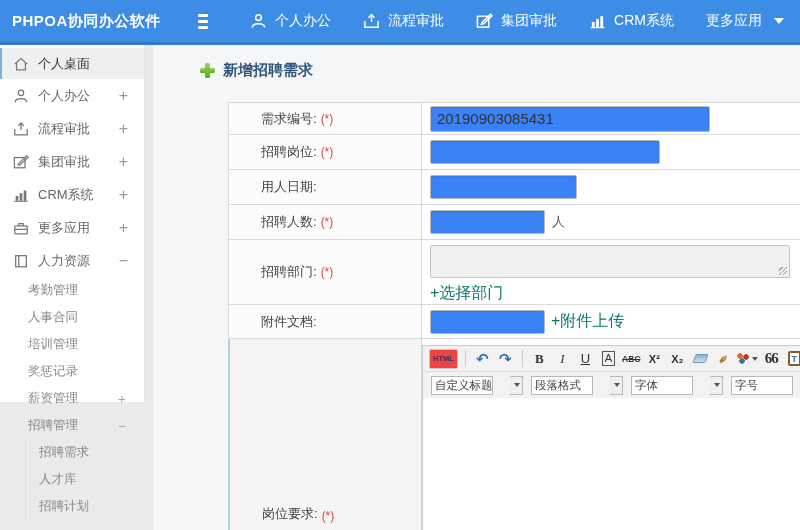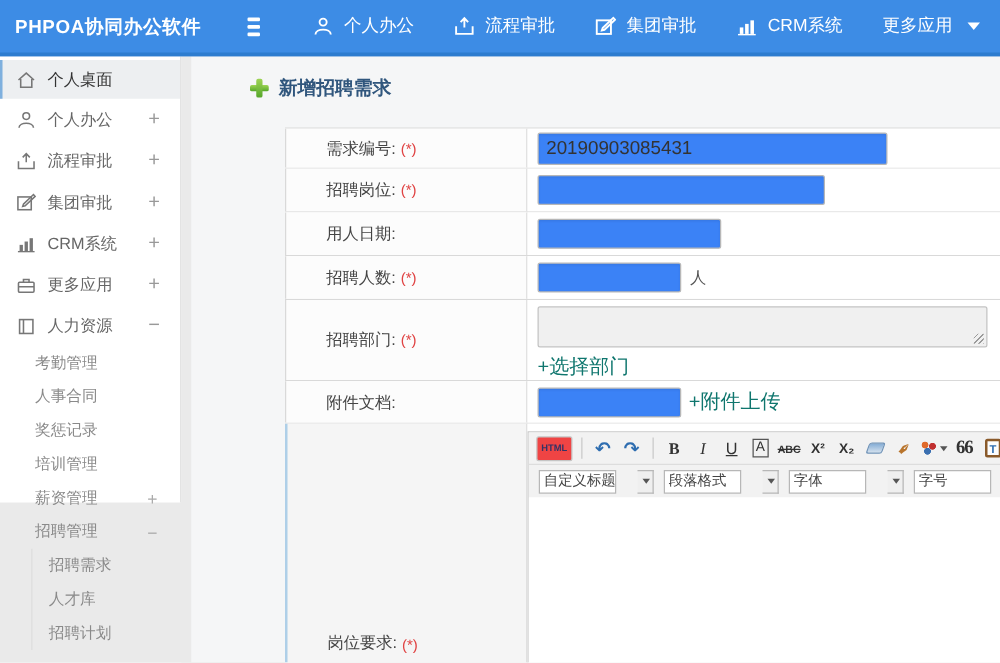--- a/index.html
+++ b/index.html
@@ -230,24 +230,24 @@
   </div>
 
   <div class="sub-menu">
     <div class="sub-item">
       <span>考勤管理</span>
     </div>
     <div class="sub-item">
       <span>人事合同</span>
     </div>
     <div class="sub-item">
+      <span>培训管理</span>
+    </div>
+    <div class="sub-item">
       <span>奖惩记录</span>
-    </div>
-    <div class="sub-item">
-      <span>培训管理</span>
     </div>
     <div class="sub-item">
       <span>薪资管理</span>
       <span class="toggle">+</span>
     </div>
     <div class="sub-item">
       <span>招聘管理</span>
       <span class="toggle">−</span>
     </div>
     <div class="subsub-group">

